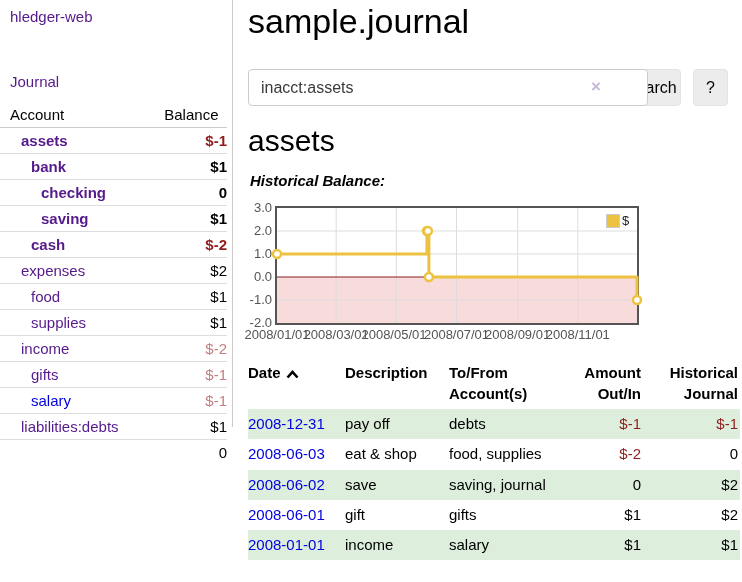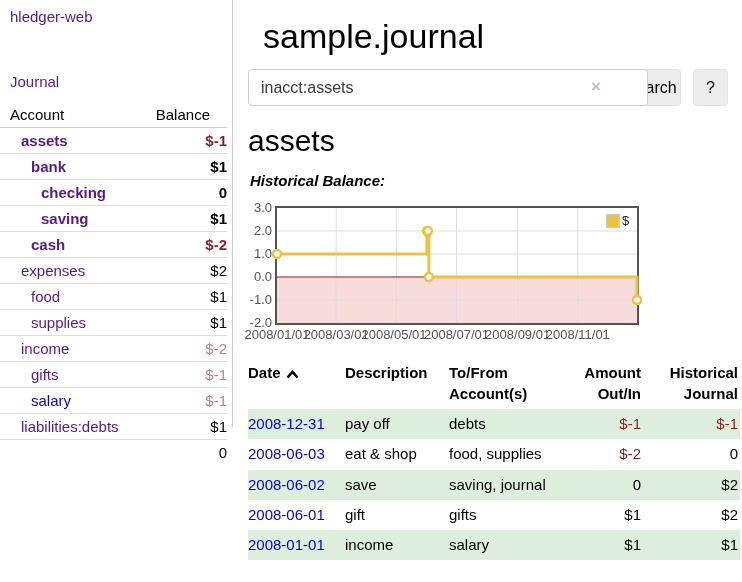--- a/index.html
+++ b/index.html
@@ -15,21 +15,21 @@
   .blue{color:var(--blue);}
 
   
   .sidebar{position:absolute;left:0;top:0;width:233px;}
   .divider{position:absolute;left:232px;top:0;width:1px;height:427px;background:#ccc;}
   .brand{position:absolute;left:10px;top:8px;font-size:15px;}
   .nav-journal{position:absolute;left:10px;top:73px;font-size:15px;}
   table.accounts{position:absolute;left:0;top:102px;width:227px;border-collapse:collapse;}
   table.accounts th{font-weight:400;text-align:left;padding:4px 0;}
   table.accounts th.h-acct{padding-left:10px;}
-  table.accounts th.h-bal{text-align:left;}
+  table.accounts th.h-bal{text-align:center;}
   table.accounts tr{border-top:1px solid #ddd;padding-left:24px;}
   table.accounts tr.hdr{border-top:none;border-bottom:1px solid #ccc;}
   table.accounts td{padding:4px 0;vertical-align:top;}
   table.accounts td.bal{text-align:right;white-space:nowrap;}
   td.acct.d0{padding-left:21px;} td.acct.d1{padding-left:31px;} td.acct.d2{padding-left:41px;}
   .b{font-weight:bold;}
   .bal.pos{color:#000;}
   .bal.neg-strong{color:var(--neg);}
   .bal.neg-faded{color:var(--neg-faded);}
   tr.total-row{border-top:2px solid #1a1a1a;}
@@ -140,21 +140,21 @@
       <tr class="total-row">
         <td></td>
         <td>0</td>
       </tr>
     </tfoot>
   </table>
 </div>
 <div class="divider"></div>
 
 <div>
-  <h1 class="main-title" style="margin:15px;">sample.journal</h1>
+  <h1 class="main-title" style="margin:0;">sample.journal</h1>
 
   <div class="search-row">
     <span class="search-wrap">
       <input class="search-input" type="text" value="inacct:assets" style="">
       <span class="clear-x">×</span>
     </span>
     <button class="btn btn-search">Search</button>
     <button class="btn btn-help">?</button>
   </div>
 

